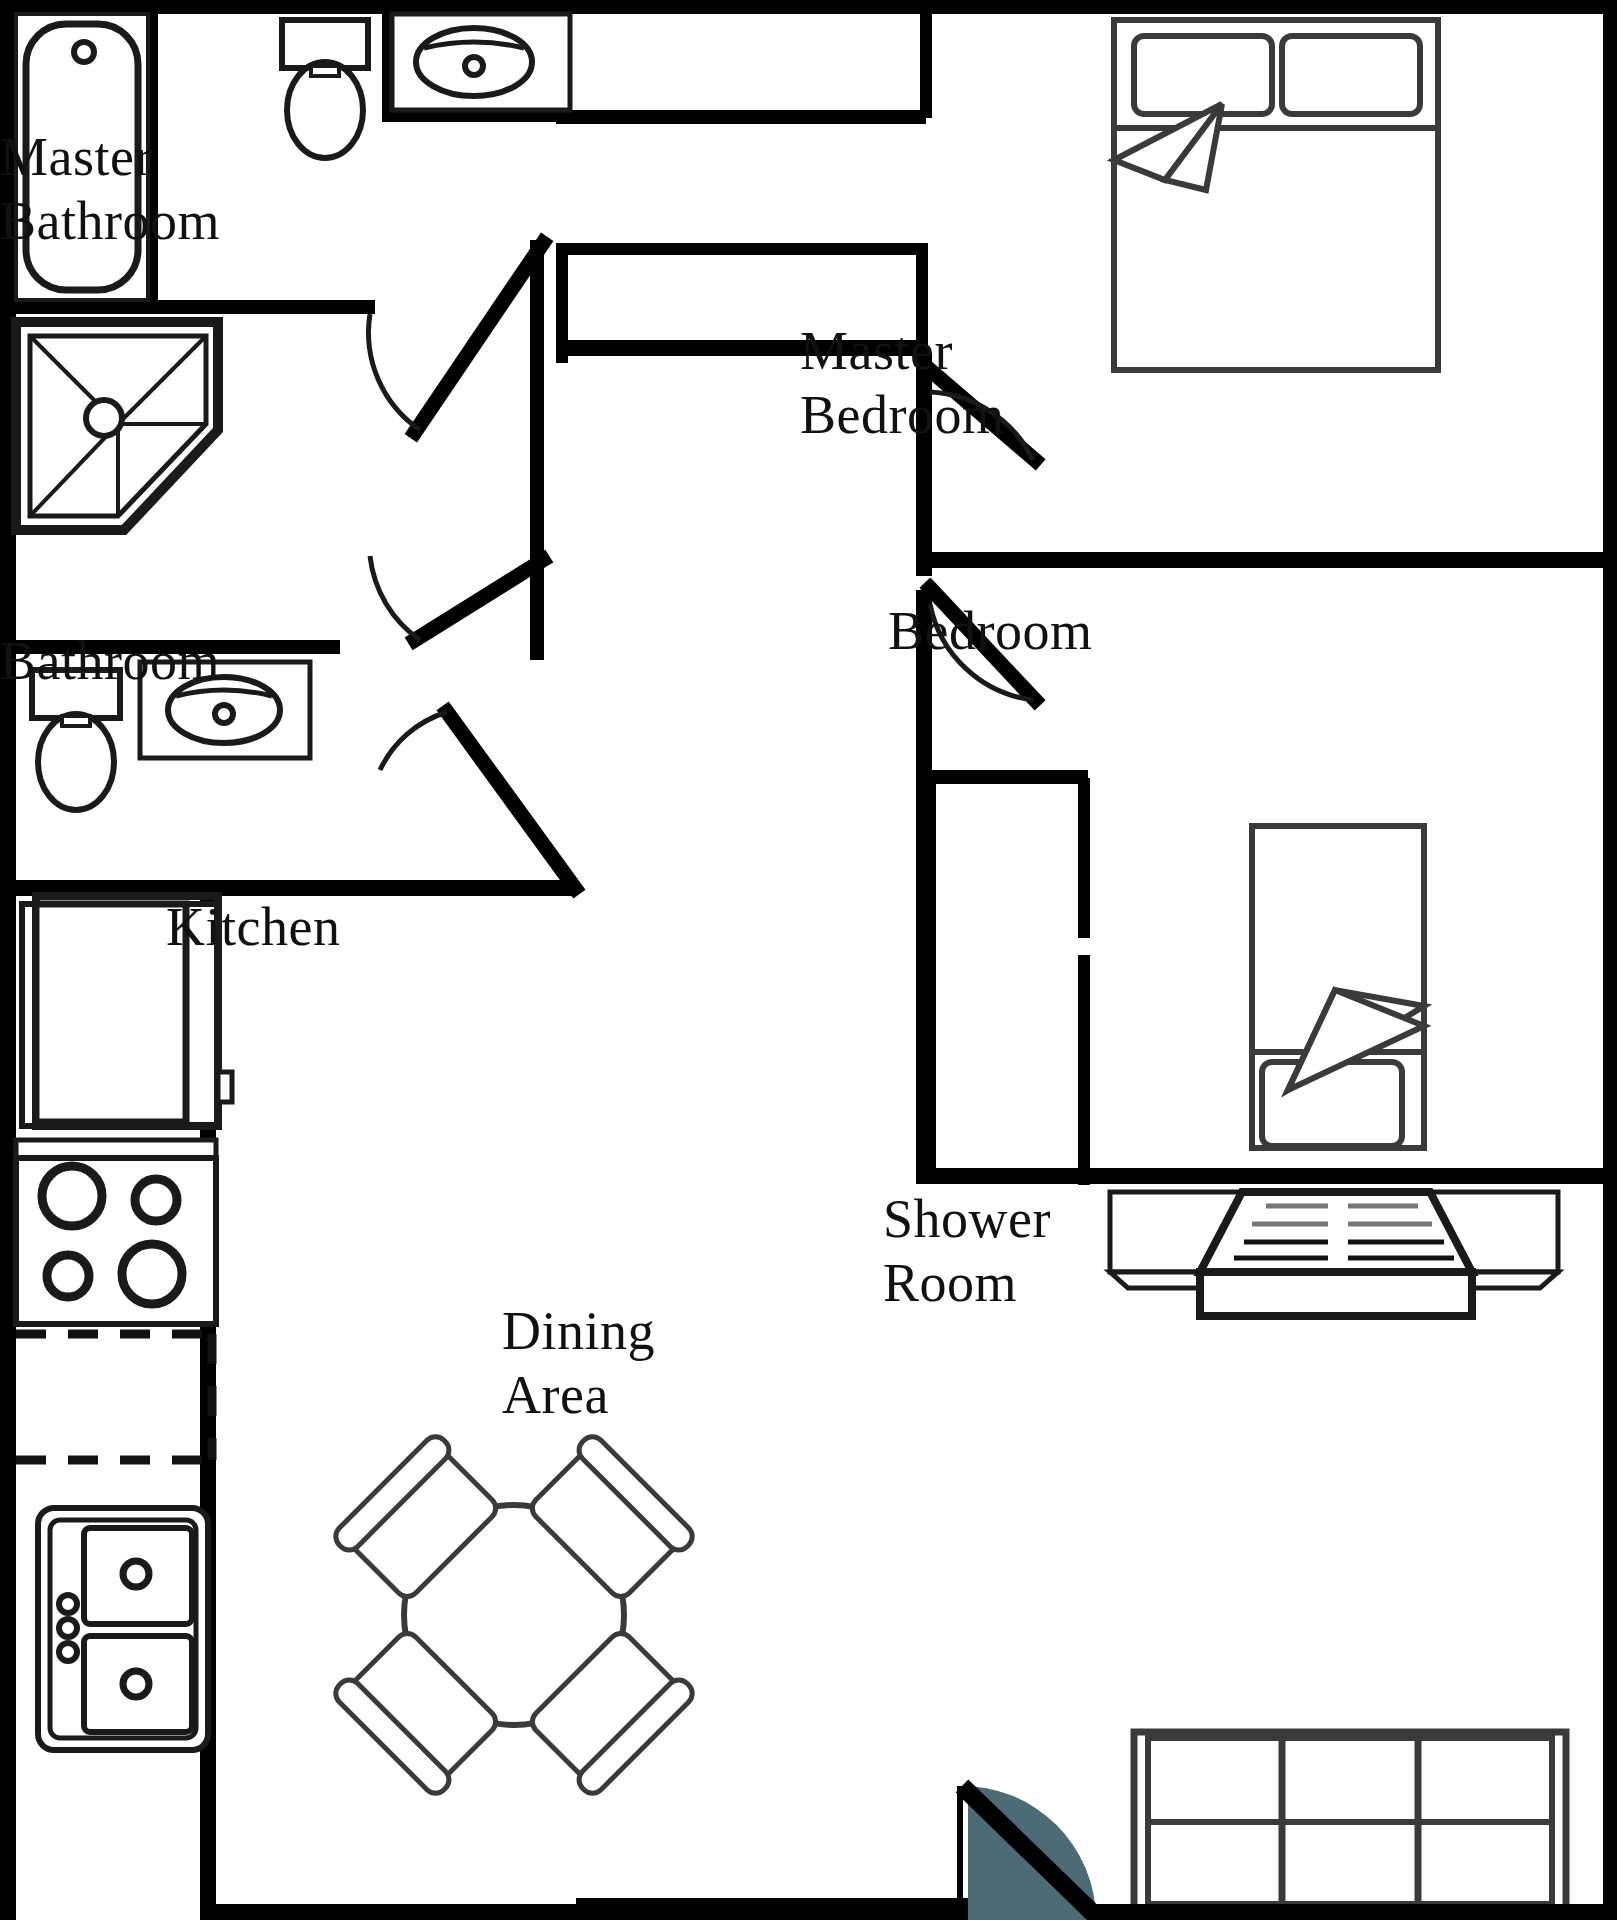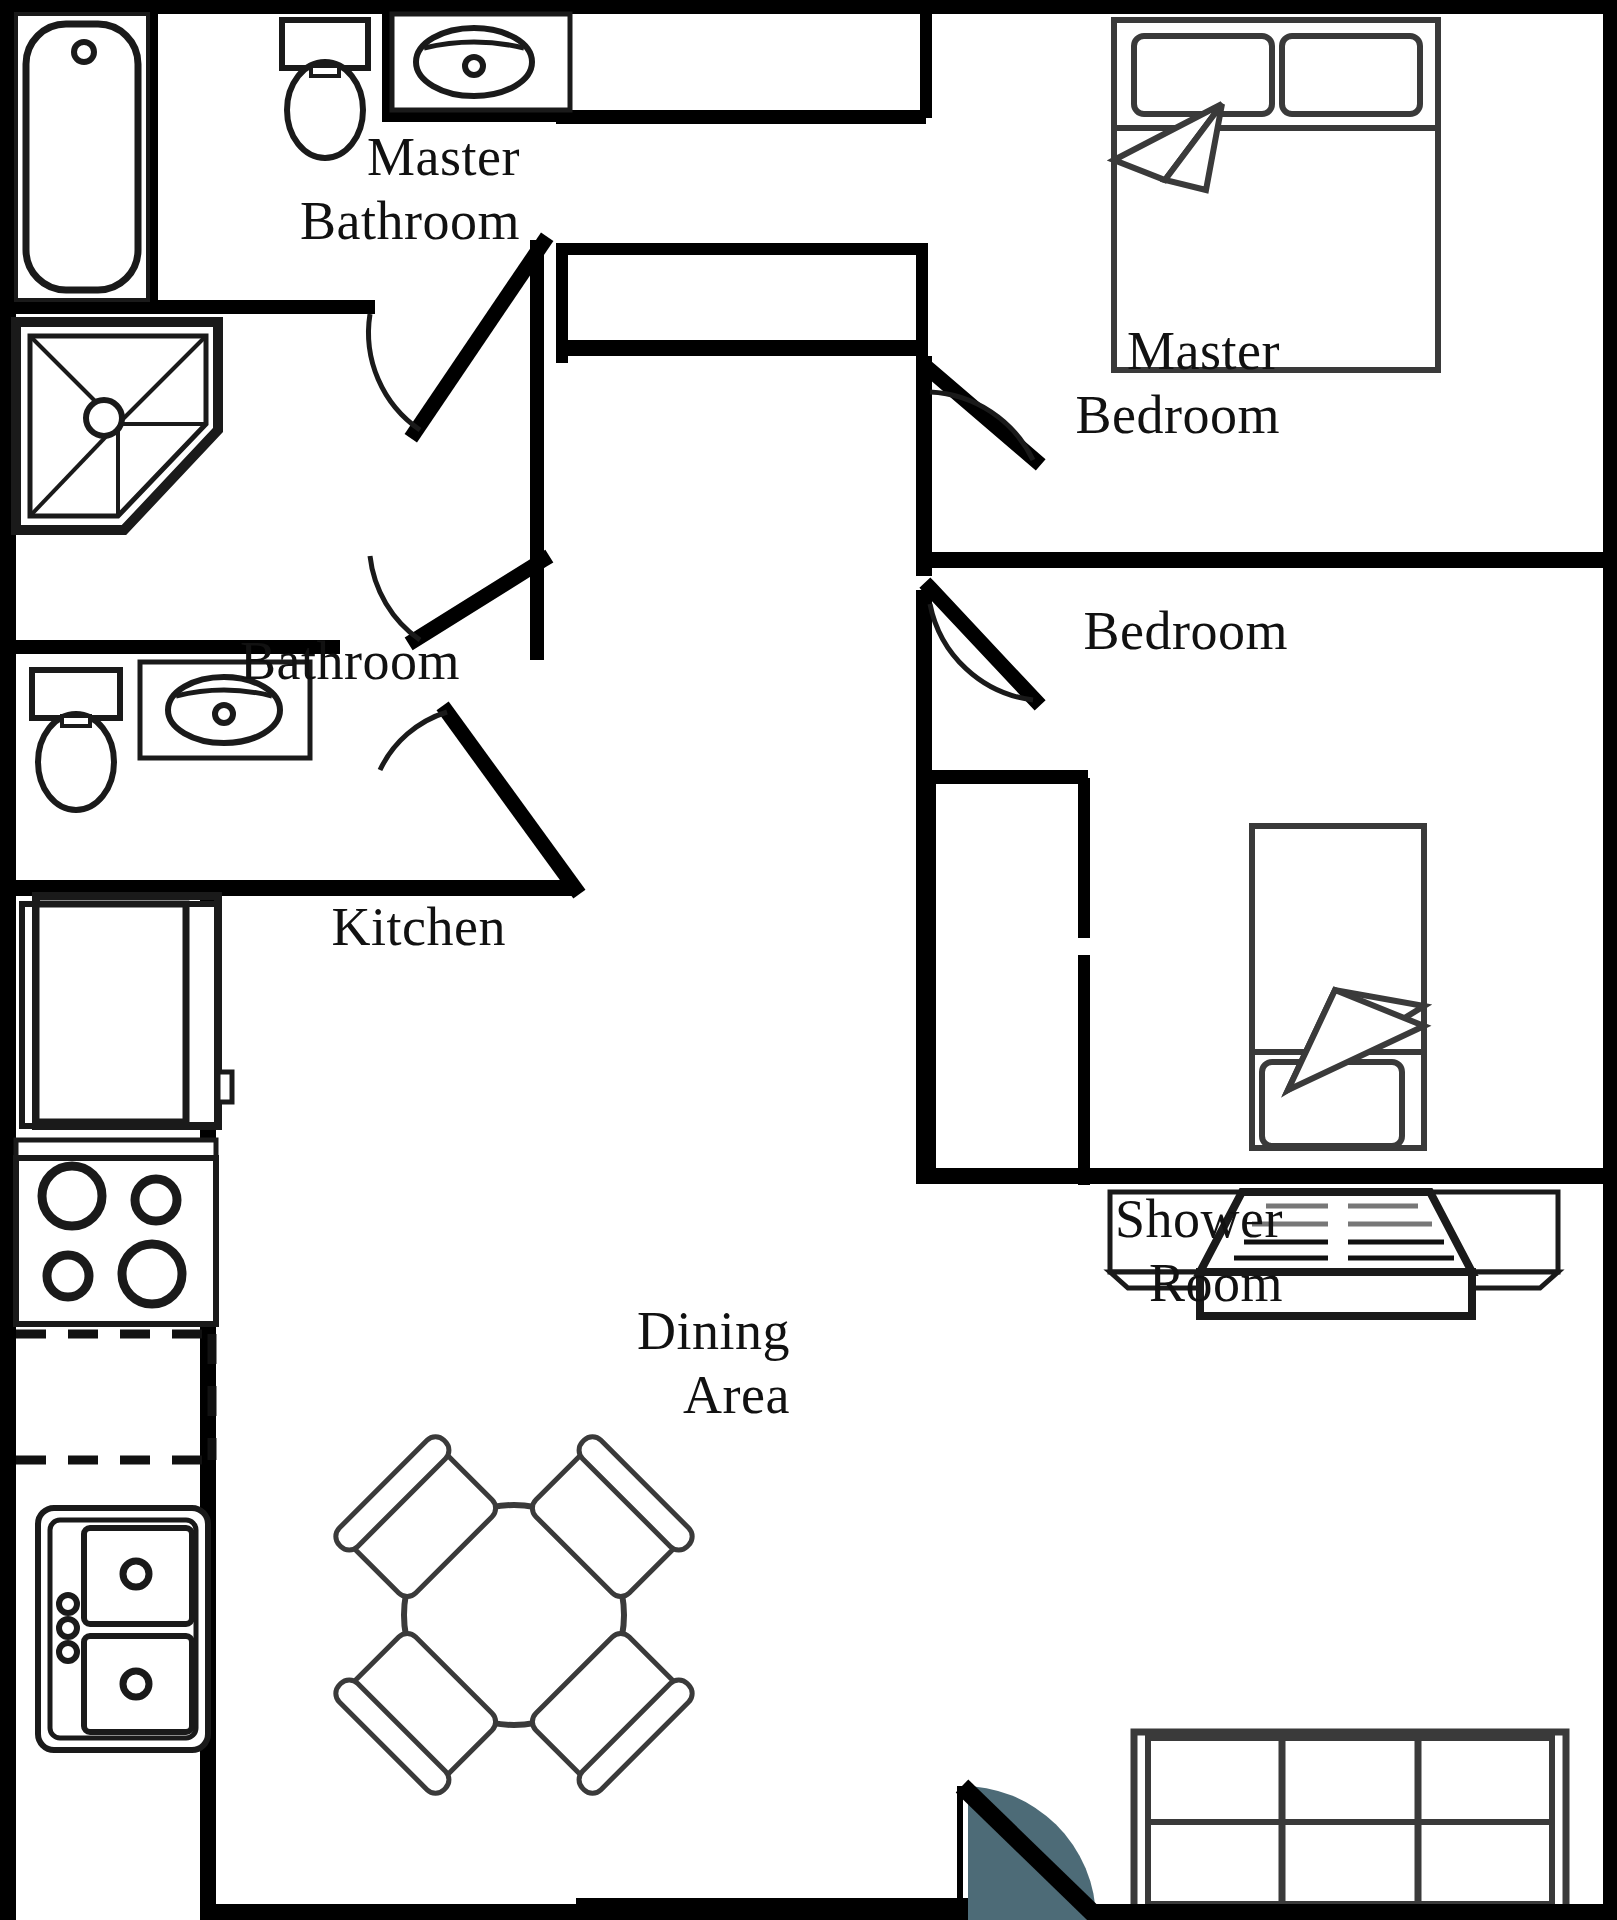--- a/index.html
+++ b/index.html
@@ -10,21 +10,21 @@
     font-family:"Liberation Serif", serif;
     overflow:hidden;
   }
   #plan-svg{position:absolute;left:0;top:0;width:1617px;height:1920px;display:block;}
   .room-label{
     position:absolute;
     color:#111111;
     font-family:"Liberation Serif", serif;
     font-size:54px;
     line-height:1.18;
-    text-align:right;
+    text-align:left;
     white-space:pre-line;
     letter-spacing:0.5px;
     user-select:none;
   }
 </style>
 </head>
 <body>
 
 <div id="plan-root">
 
@@ -262,21 +262,21 @@
   </svg>
 
   <div class="room-label" style="left:0px;top:126px;width:520px;">Master
 Bathroom</div>
 
 
   <div class="room-label" style="left:0px;top:630px;width:460px;">Bathroom</div>
 
   <div class="room-label" style="left:166px;top:896px;width:340px;">Kitchen</div>
 
-  <div class="room-label" style="left:530px;top:1300px;width:260px;">Dining
+  <div class="room-label" style="left:502px;top:1300px;width:260px;">Dining
 Area</div>
 
   <div class="room-label" style="left:800px;top:320px;width:480px;">Master
 Bedroom</div>
 
   <div class="room-label" style="left:888px;top:600px;width:400px;">Bedroom</div>
 
   <div class="room-label" style="left:883px;top:1188px;width:400px;">Shower
 Room</div>
 

